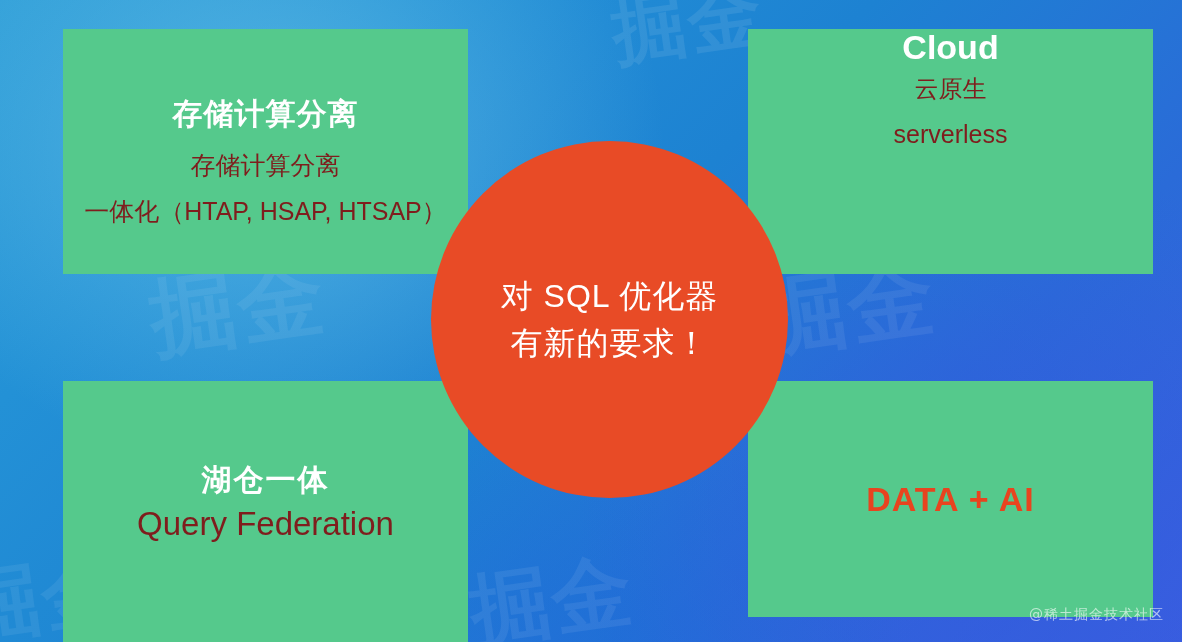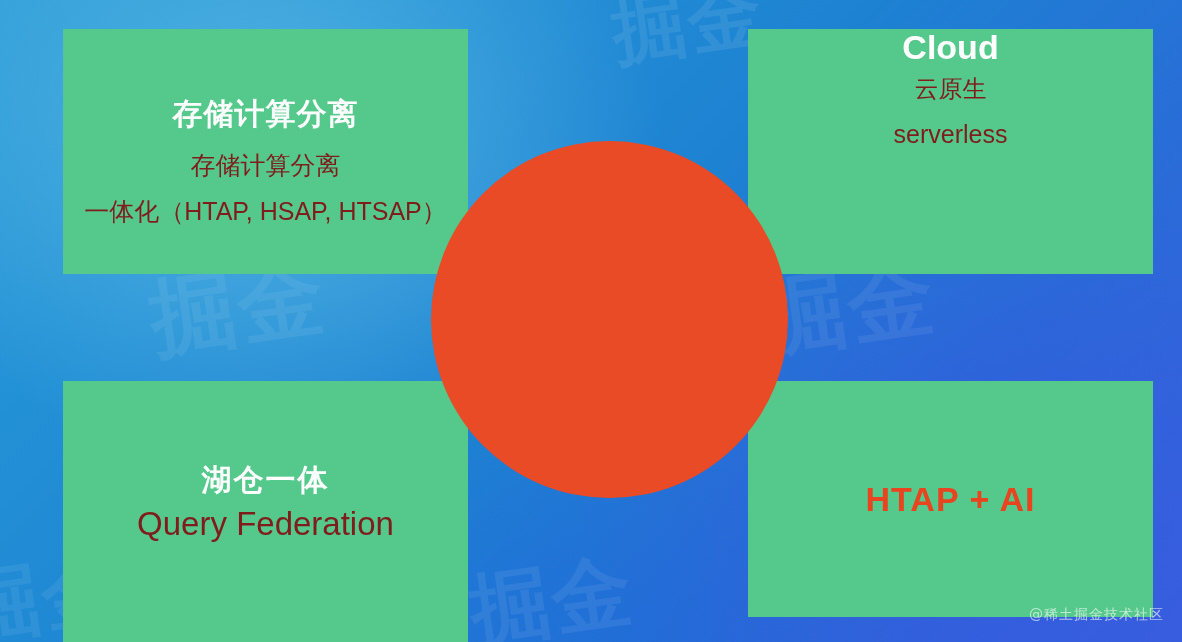--- a/index.html
+++ b/index.html
@@ -169,21 +169,23 @@
     <div class="card-line">云原生</div>
     <div class="card-line line-2">serverless</div>
   </div>
 
   <div class="card" id="card-bl">
     <div class="card-title">湖仓一体</div>
     <div class="card-line">Query Federation</div>
   </div>
 
   <div class="card" id="card-br">
-    <div class="card-title">HTAP + AI</div>
+    <div class="card-title">DATA + AI</div>
   </div>
 
   <div id="center-circle">
+    <div class="circle-line">对 SQL 优化器</div>
+    <div class="circle-line">有新的要求！</div>
   </div>
 
   <div id="corner-watermark">@稀土掘金技术社区</div>
 
 </div>
 
 </body></html>

